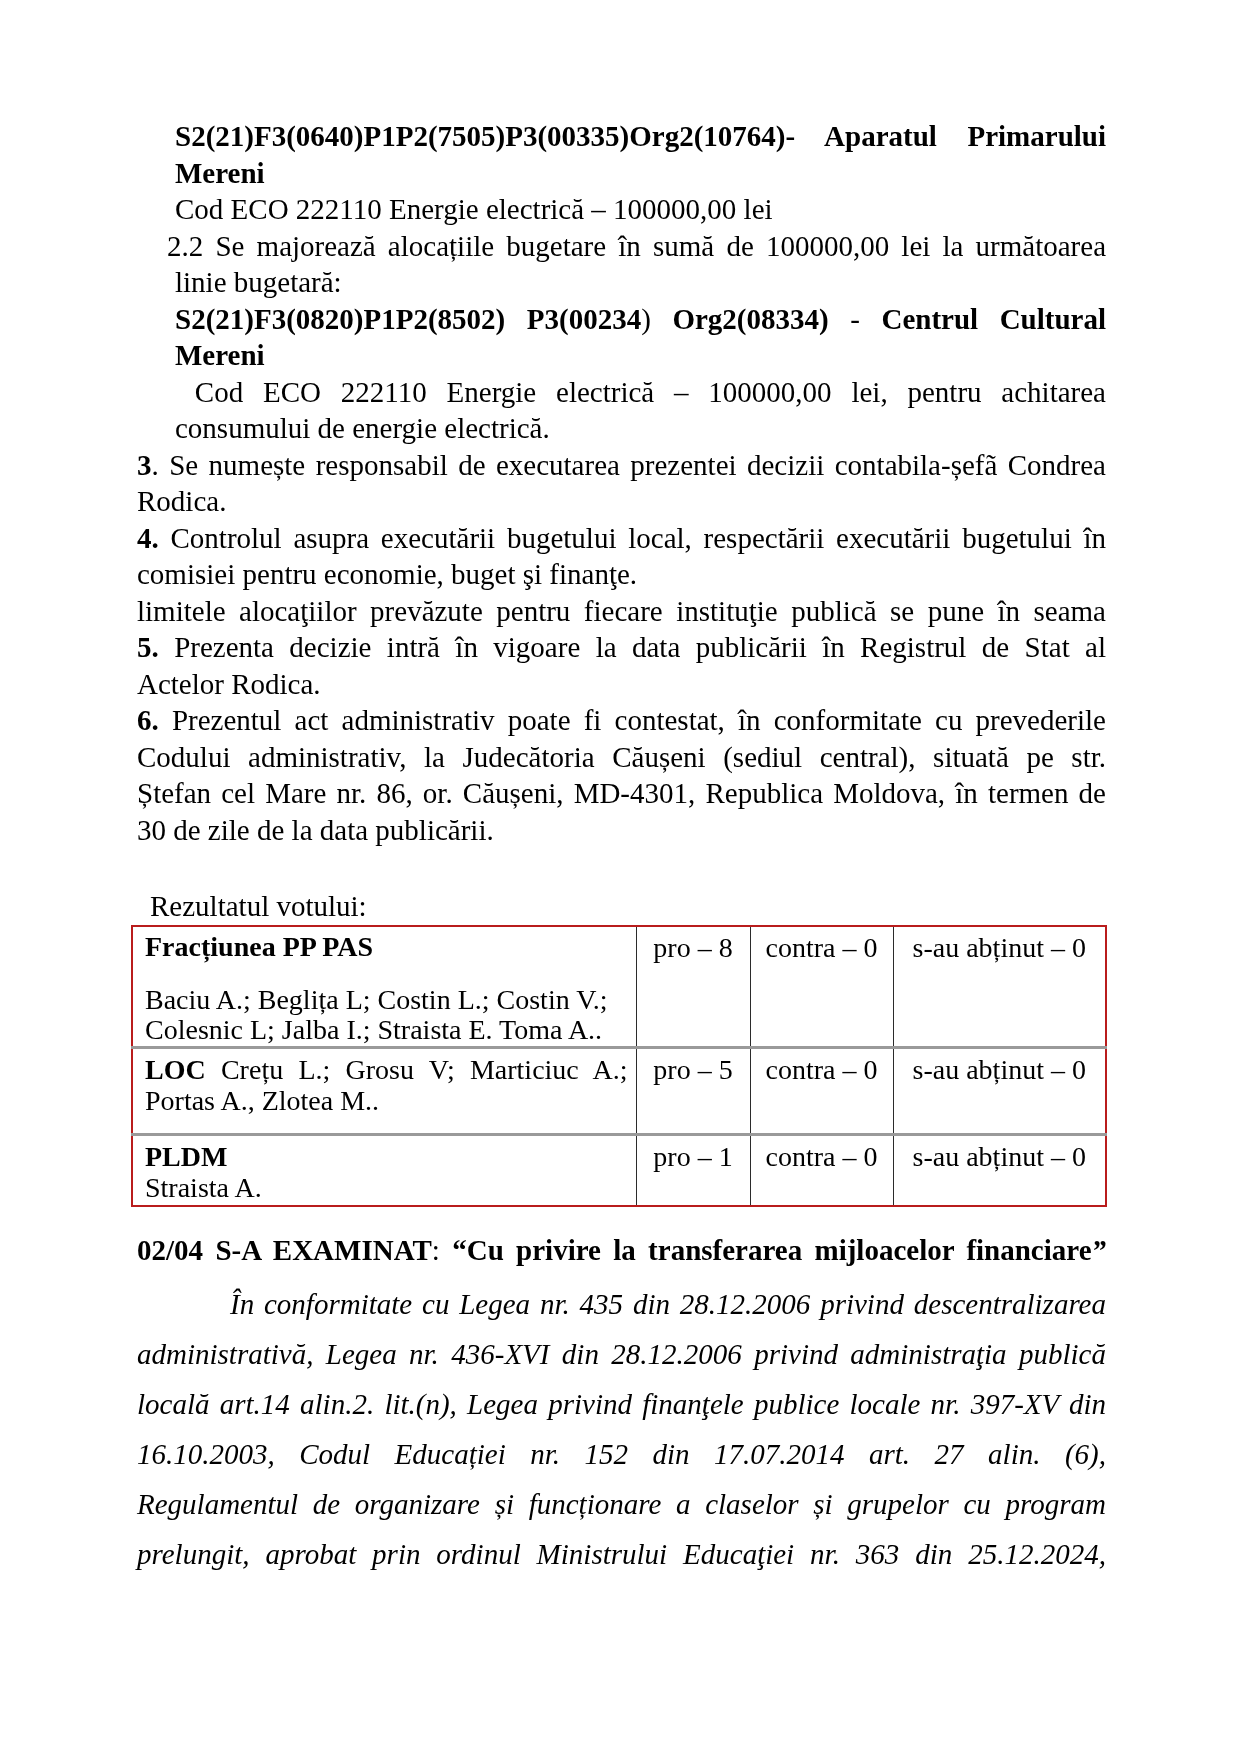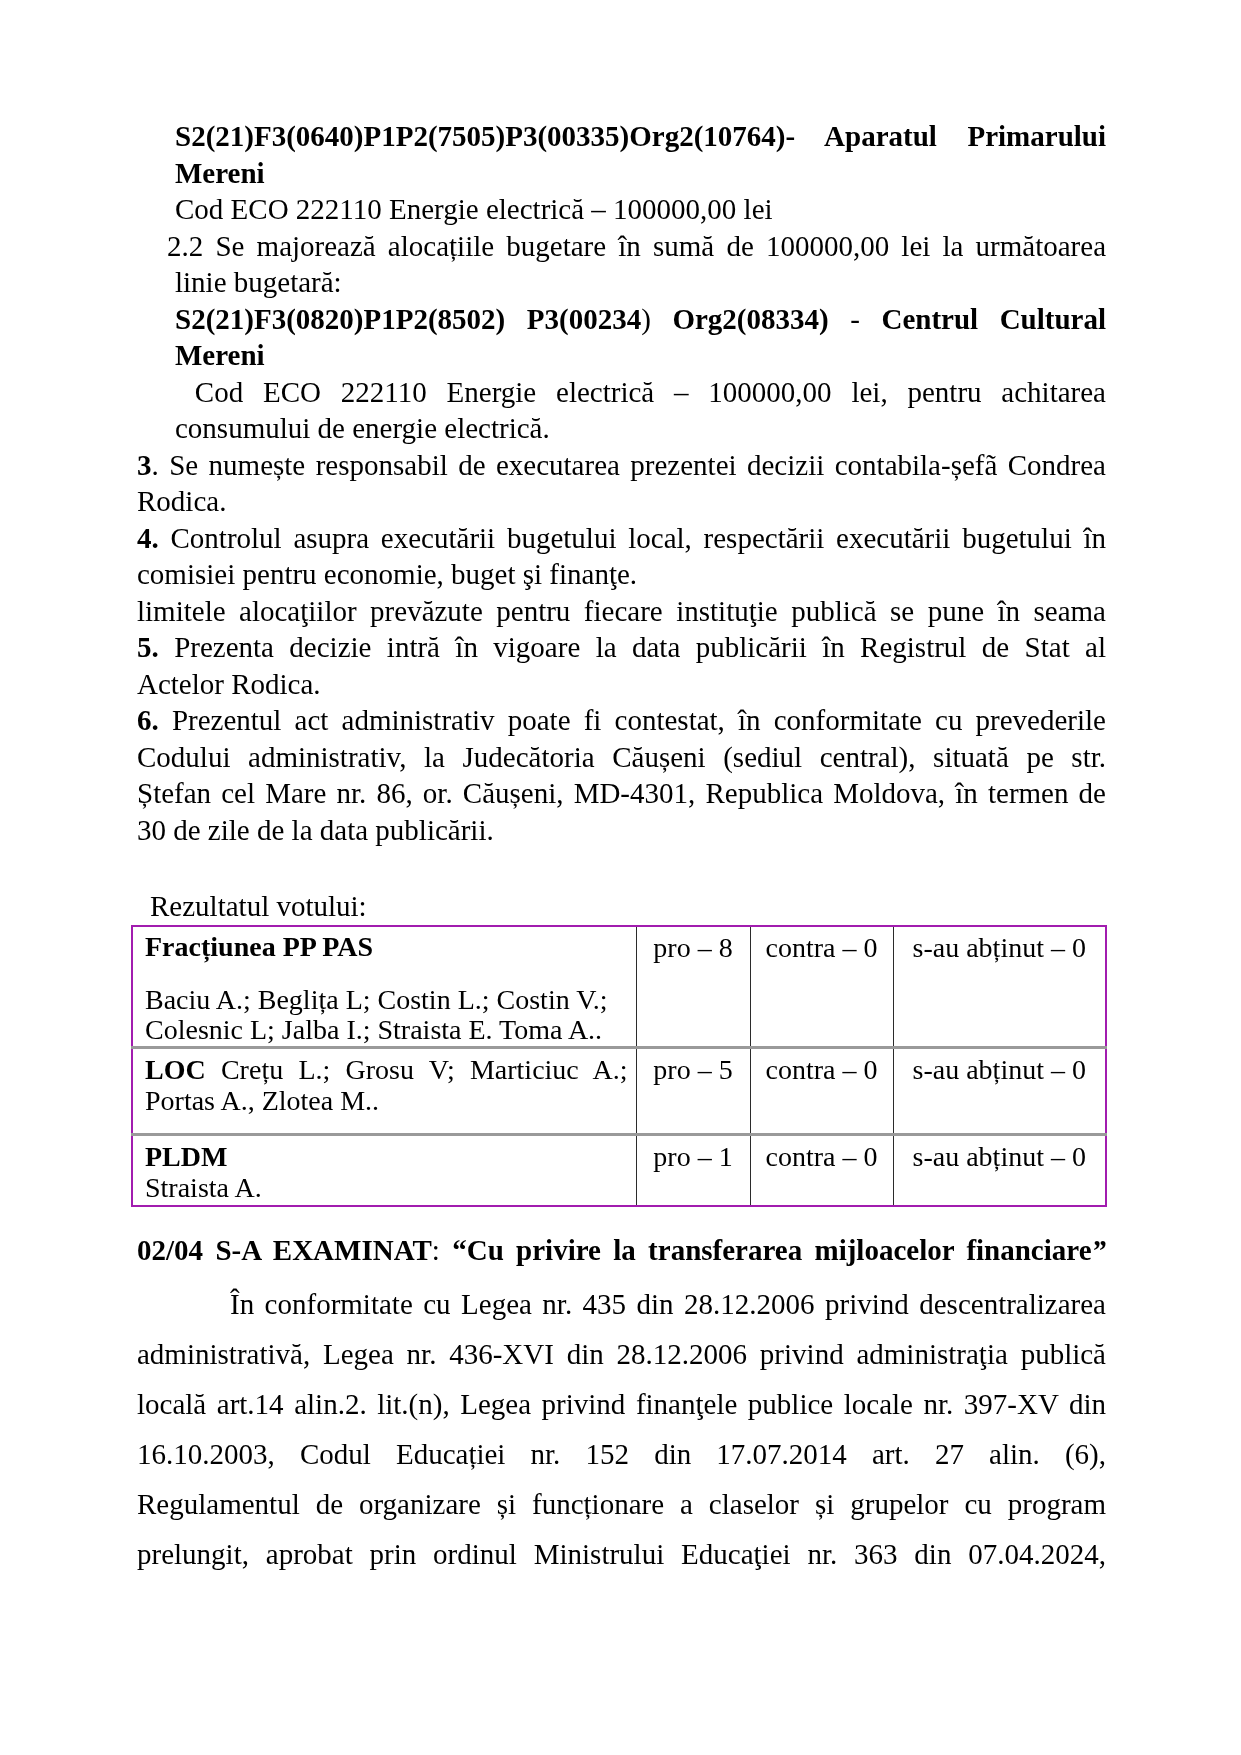--- a/index.html
+++ b/index.html
@@ -16,37 +16,37 @@
   .jw{text-align:justify;}
   .i38{padding-left:38px;}
   .i30{padding-left:30px;}
   .b{font-weight:bold;}
   .it{font-style:italic;}
   .vote-label{margin-top:40px;padding-left:13px;}
   
   table.vote{
     border-collapse:collapse;table-layout:fixed;
     width:974px;margin-left:-6px;
-    border:2px solid #a21caf;
+    border:2px solid #b91c1c;
   }
   table.vote td{
     vertical-align:top;
     border:1px solid #2b2b2b;
     padding:5px 8px 2px 12px;
     overflow:hidden;
   }
   table.vote tr + tr td{border-top:3px solid #9a9a9a;}
   table.vote td.c{text-align:center;padding:5px 2px 2px 2px;}
   .cl29{font-size:28px;line-height:29.5px;}
   .cl31{font-size:28px;line-height:31px;}
   .blank{height:24px;line-height:24px;}
   .vote-val{font-size:28px;line-height:31px;}
   
   .heading{margin-top:25px;}
-  .para{margin-top:10px;}
+  .para{margin-top:10px;font-style:italic;}
   .para .tl{line-height:50px;}
   .p-ind{text-indent:93px;}
 </style>
 </head>
 <body>
 
 <div class="content">
   <div id="body-lines">
       <div class="tl i38 j"><span class="b">S2(21)F3(0640)P1P2(7505)P3(00335)Org2(10764)- Aparatul Primarului</span></div>
       <div class="tl i38"><span class="b">Mereni</span></div>
@@ -132,15 +132,15 @@
   <div id="heading-line">
       <div class="tl heading j"><span class="b">02/04 S-A EXAMINAT</span><span>: </span><span class="b">“Cu privire la transferarea mijloacelor financiare</span><span class="b it">”</span></div>
     </div>
 
   <div class="para" id="paragraph-lines">
       <div class="tl j p-ind"><span>În conformitate cu Legea nr. 435 din 28.12.2006 privind descentralizarea</span></div>
       <div class="tl j"><span>administrativă, Legea nr. 436-XVI din 28.12.2006 privind administraţia publică</span></div>
       <div class="tl j"><span>locală art.14 alin.2. lit.(n), Legea privind finanţele publice locale nr. 397-XV din</span></div>
       <div class="tl j"><span>16.10.2003, Codul Educației nr. 152 din 17.07.2014 art. 27 alin. (6),</span></div>
       <div class="tl j"><span>Regulamentul de organizare și funcționare a claselor și grupelor cu program</span></div>
-      <div class="tl j"><span>prelungit, aprobat prin ordinul Ministrului Educaţiei nr. 363 din 07.04.2024,</span></div>
+      <div class="tl j"><span>prelungit, aprobat prin ordinul Ministrului Educaţiei nr. 363 din 25.12.2024,</span></div>
     </div>
 </div>
 
 </body></html>

